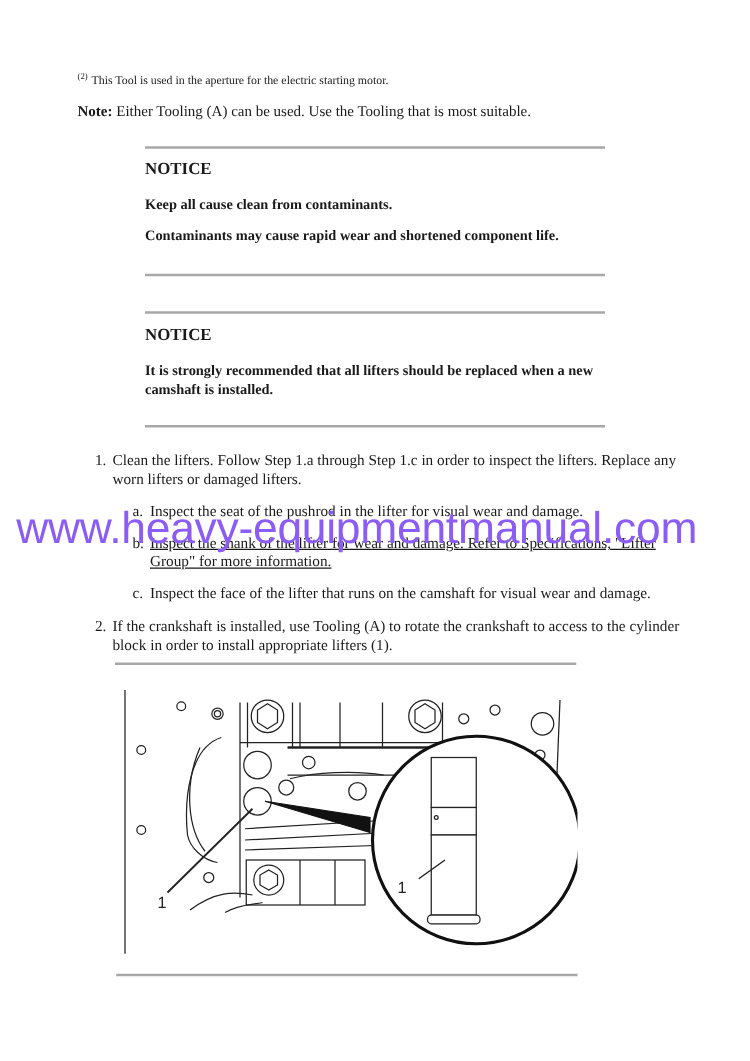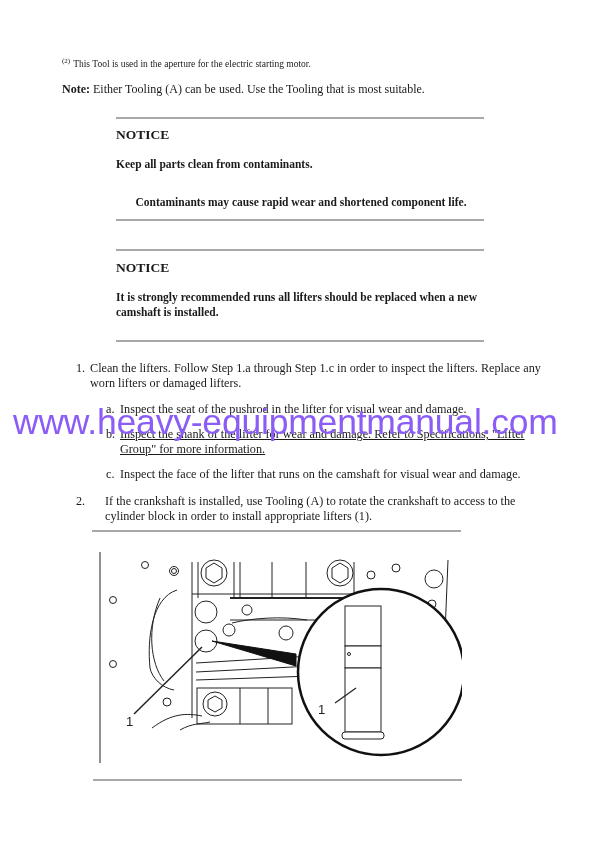--- a/index.html
+++ b/index.html
@@ -28,27 +28,27 @@
   <sup>(2)</sup><span>This Tool is used in the aperture for the electric starting motor.</span>
 </div>
 
 <div class="abs note">
   <b>Note:</b>
   <span>Either Tooling (A) can be used. Use the Tooling that is most suitable.</span>
 </div>
 
 <div class="abs rule" style="left:116px; top:117px; width:368px;"></div>
 <div class="abs notice-title" style="top:127px;">NOTICE</div>
-<div class="abs notice-text" style="top:157px;">Keep all parts clean from contaminants.</div>
-<div class="abs notice-text" style="top:195px;text-align:center;">Contaminants may cause rapid wear and shortened component life.</div>
+<div class="abs notice-text" style="top:157px;">Keep all cause clean from contaminants.</div>
+<div class="abs notice-text" style="top:182px;">Contaminants may cause rapid wear and shortened component life.</div>
 <div class="abs rule" style="left:116px; top:219px; width:368px;"></div>
 
 <div class="abs rule" style="left:116px; top:249px; width:368px;"></div>
 <div class="abs notice-title" style="top:260px;">NOTICE</div>
-<div class="abs notice-text" style="top:290px; width:362px;">It is strongly recommended runs all lifters should be replaced when a new camshaft is installed.</div>
+<div class="abs notice-text" style="top:290px; width:362px;">It is strongly recommended that all lifters should be replaced when a new camshaft is installed.</div>
 <div class="abs rule" style="left:116px; top:340px; width:368px;"></div>
 
 <div class="abs step" style="left:76px; top:361px; width:480px;">
   <span class="num">1.</span>
   <div style="margin-left:14px;">Clean the lifters. Follow Step 1.a through Step 1.c in order to inspect the lifters. Replace any worn lifters or damaged lifters.</div>
 </div>
 
 <div class="abs substep" style="left:106px; top:402px; width:440px;">
   <span class="abs" style="left:0;">a.</span>
   <div style="margin-left:14px;">Inspect the seat of the pushrod in the lifter for visual wear and damage.</div>
@@ -59,21 +59,21 @@
 </div>
 <div class="abs substep" style="left:106px; top:467px; width:470px;">
   <span class="abs" style="left:0;">c.</span>
   <div style="margin-left:14px;">Inspect the face of the lifter that runs on the camshaft for visual wear and damage.</div>
 </div>
 
 <div class="abs watermark">www.heavy-equipmentmanual.com</div>
 
 <div class="abs step" style="left:76px; top:494px; width:470px;">
   <span class="num">2.</span>
-  <div style="margin-left:29px;">If the crankshaft is installed, use Tooling (A) to rotate the crankshaft to access to the cylinder block in order to install appropriate lifters (1).</div>
+  <div style="margin-left:14px;">If the crankshaft is installed, use Tooling (A) to rotate the crankshaft to access to the cylinder block in order to install appropriate lifters (1).</div>
 </div>
 
 <div class="abs rule" style="left:92px; top:530px; width:369px;"></div>
 
 <div class="abs figure">
   <svg width="370" height="232" viewBox="0 0 370 232" fill="none" stroke="#222" stroke-width="1">
 
     <line x1="8" y1="14" x2="8" y2="225"></line>
 
     <circle cx="21" cy="62" r="3.5"></circle>

